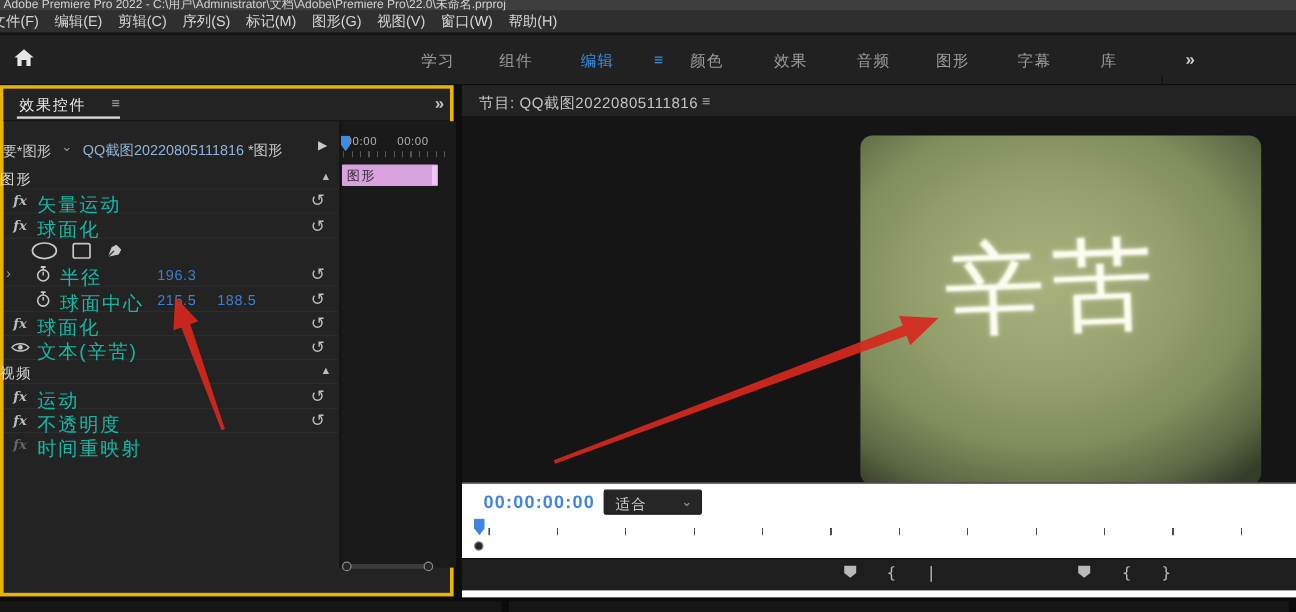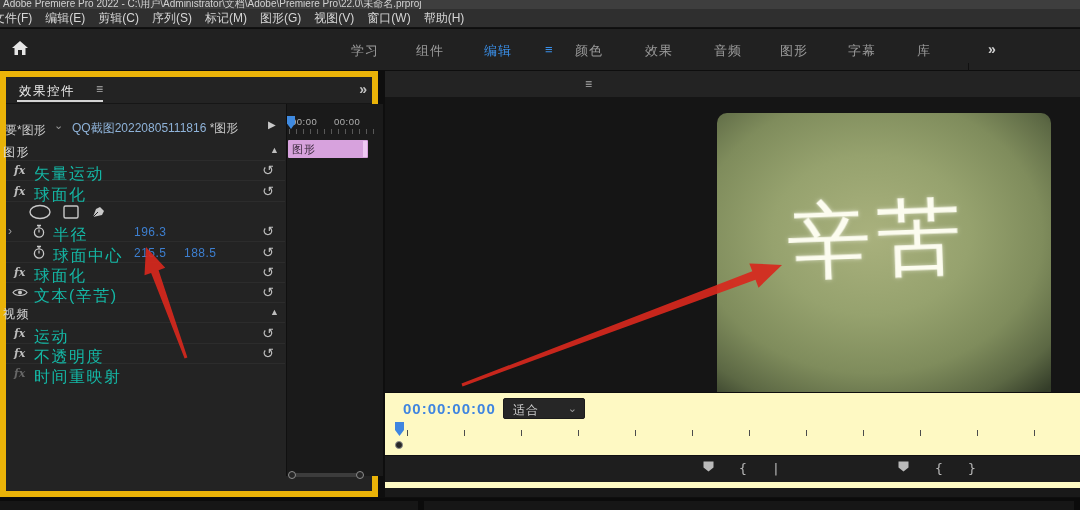--- a/index.html
+++ b/index.html
@@ -20,21 +20,21 @@
   #tabsbar{left:0;top:29px;width:1080px;height:41px;background:#212121}
   .wtab{position:absolute;top:13px;font-size:13px;color:#9b9b9b;white-space:nowrap;letter-spacing:1px}
   .wtab.active{color:#3a8ee6}
   #ws-menu{position:absolute;top:13px;left:545px;color:#3a8ee6;font-size:13px}
   #ws-divider{position:absolute;left:968px;top:34px;width:1px;height:30px;background:#101010}
   #ws-overflow{position:absolute;left:988px;top:12px;color:#cfcfcf;font-size:14px;font-weight:bold;letter-spacing:-2px}
   #home-icon{position:absolute;left:10px;top:9px}
 
   
   #lpanel{left:0;top:71px;width:378px;height:426px;background:#232323;
-          border:6px solid #eab308;box-sizing:border-box}
+          border:3px solid #eab308;box-sizing:border-box}
   #lp-header{position:absolute;left:0;top:0;width:100%;height:26px;background:#232323;border-bottom:1px solid #161616}
   #lp-tab{position:absolute;left:13px;top:6px;font-size:12.5px;color:#ececec;letter-spacing:1.5px;white-space:nowrap}
   #lp-underline{position:absolute;left:11px;top:23px;width:86px;height:2px;background:#d4d4d4}
   #lp-menu{position:absolute;left:90px;top:5px;font-size:12px;color:#b2b2b2}
   #lp-tab2{position:absolute;left:114px;top:7px;font-size:12px;color:#969696;width:238px;overflow:hidden;white-space:nowrap}
   #lp-overflow{position:absolute;right:7px;top:4px;color:#c4c4c4;font-size:14px;font-weight:bold;letter-spacing:-2px}
 
   #lp-srcrow{position:absolute;left:0;top:38px;width:279px;height:24px}
   #lp-master-clipbox{position:absolute;left:0;top:5px;width:46px;overflow:hidden;height:16px}
   #lp-master-clipbox span{margin-left:-13px;font-size:12px;color:#c9c9c9;white-space:nowrap;display:inline-block}
@@ -79,21 +79,21 @@
   #rpanel{left:385px;top:71px;width:695px;height:426px;background:#191919}
   #rp-header{position:absolute;left:0;top:0;width:100%;height:26px;background:#232323;border-bottom:1px solid #121212}
   #rp-tab{position:absolute;left:14px;top:7px;font-size:12.5px;color:#c6c6c6;letter-spacing:.5px;white-space:nowrap}
   #rp-menu{position:absolute;left:200px;top:6px;font-size:12px;color:#b0b0b0}
   #rp-viewer{position:absolute;left:0;top:26px;width:100%;height:305px;background:#151515}
   #rp-preview{position:absolute;left:332px;top:16px;width:334px;height:291px;border-radius:10px;overflow:hidden;
       background:radial-gradient(ellipse 78% 72% at 46% 42%,#a9b17d 0%,#96a26e 38%,#7f8c5c 66%,#5c6844 86%,#343d29 100%)}
   #rp-preview-text{position:absolute;left:70px;top:70px;font-size:84px;color:#fcfcef;letter-spacing:6px;
       font-family:"DejaVu Serif","Liberation Serif",serif;filter:blur(.7px);
       text-shadow:0 0 4px rgba(255,255,245,.55);transform:rotate(-2deg)}
-  #rp-controls{position:absolute;left:0;top:321px;width:100%;height:95px;background:#fef9c3;border-top:1px solid #0e0e0e}
+  #rp-controls{position:absolute;left:0;top:331px;width:100%;height:95px;background:#ffffff;border-top:1px solid #0e0e0e}
   #rp-timecode{position:absolute;left:18px;top:7px;font-size:15px;font-weight:bold;color:#3f85e0;letter-spacing:1px}
   #rp-fit{position:absolute;left:118px;top:5px;width:82px;height:21px;background:#262626;border:1px solid #1b1b1b;border-radius:2px;box-sizing:border-box}
   #rp-fit .fitlabel{position:absolute;left:9px;top:3px;font-size:12px;color:#cfcfcf;letter-spacing:1px}
   #rp-fit .fitchev{position:absolute;right:7px;top:3px;font-size:11px;color:#9a9a9a}
   #rp-ruler-ticks{position:absolute;left:22px;top:37px;width:666px;height:6px;
       background:repeating-linear-gradient(90deg,#4c4c4c 0 1px,transparent 1px 57px)}
   #rp-playhead{position:absolute;left:10px;top:29px;width:9px;height:14px;background:#3f85e0;
       clip-path:polygon(0 0,100% 0,100% 58%,50% 100%,0 58%)}
   #rp-knob{left:10px;top:48px}
   #rp-transport{position:absolute;left:0;top:62px;width:100%;height:26px;background:#1e1e1e;border-top:1px solid #111}
@@ -279,20 +279,21 @@
   <div id="lp-hscroll">
     <div class="track"></div>
     <div class="knob" style="left:0;top:1px"></div>
     <div class="knob" style="left:68px;top:1px"></div>
   </div>
 
 </div>
 
 <div class="abs" id="rpanel">
   <div id="rp-header">
+    <span id="rp-tab">节目: QQ截图20220805111816</span>
     <span id="rp-menu">≡</span>
   </div>
 
   <div id="rp-viewer">
     <div id="rp-preview">
       <span id="rp-preview-text">辛苦</span>
     </div>
   </div>
 
   <div id="rp-controls">

